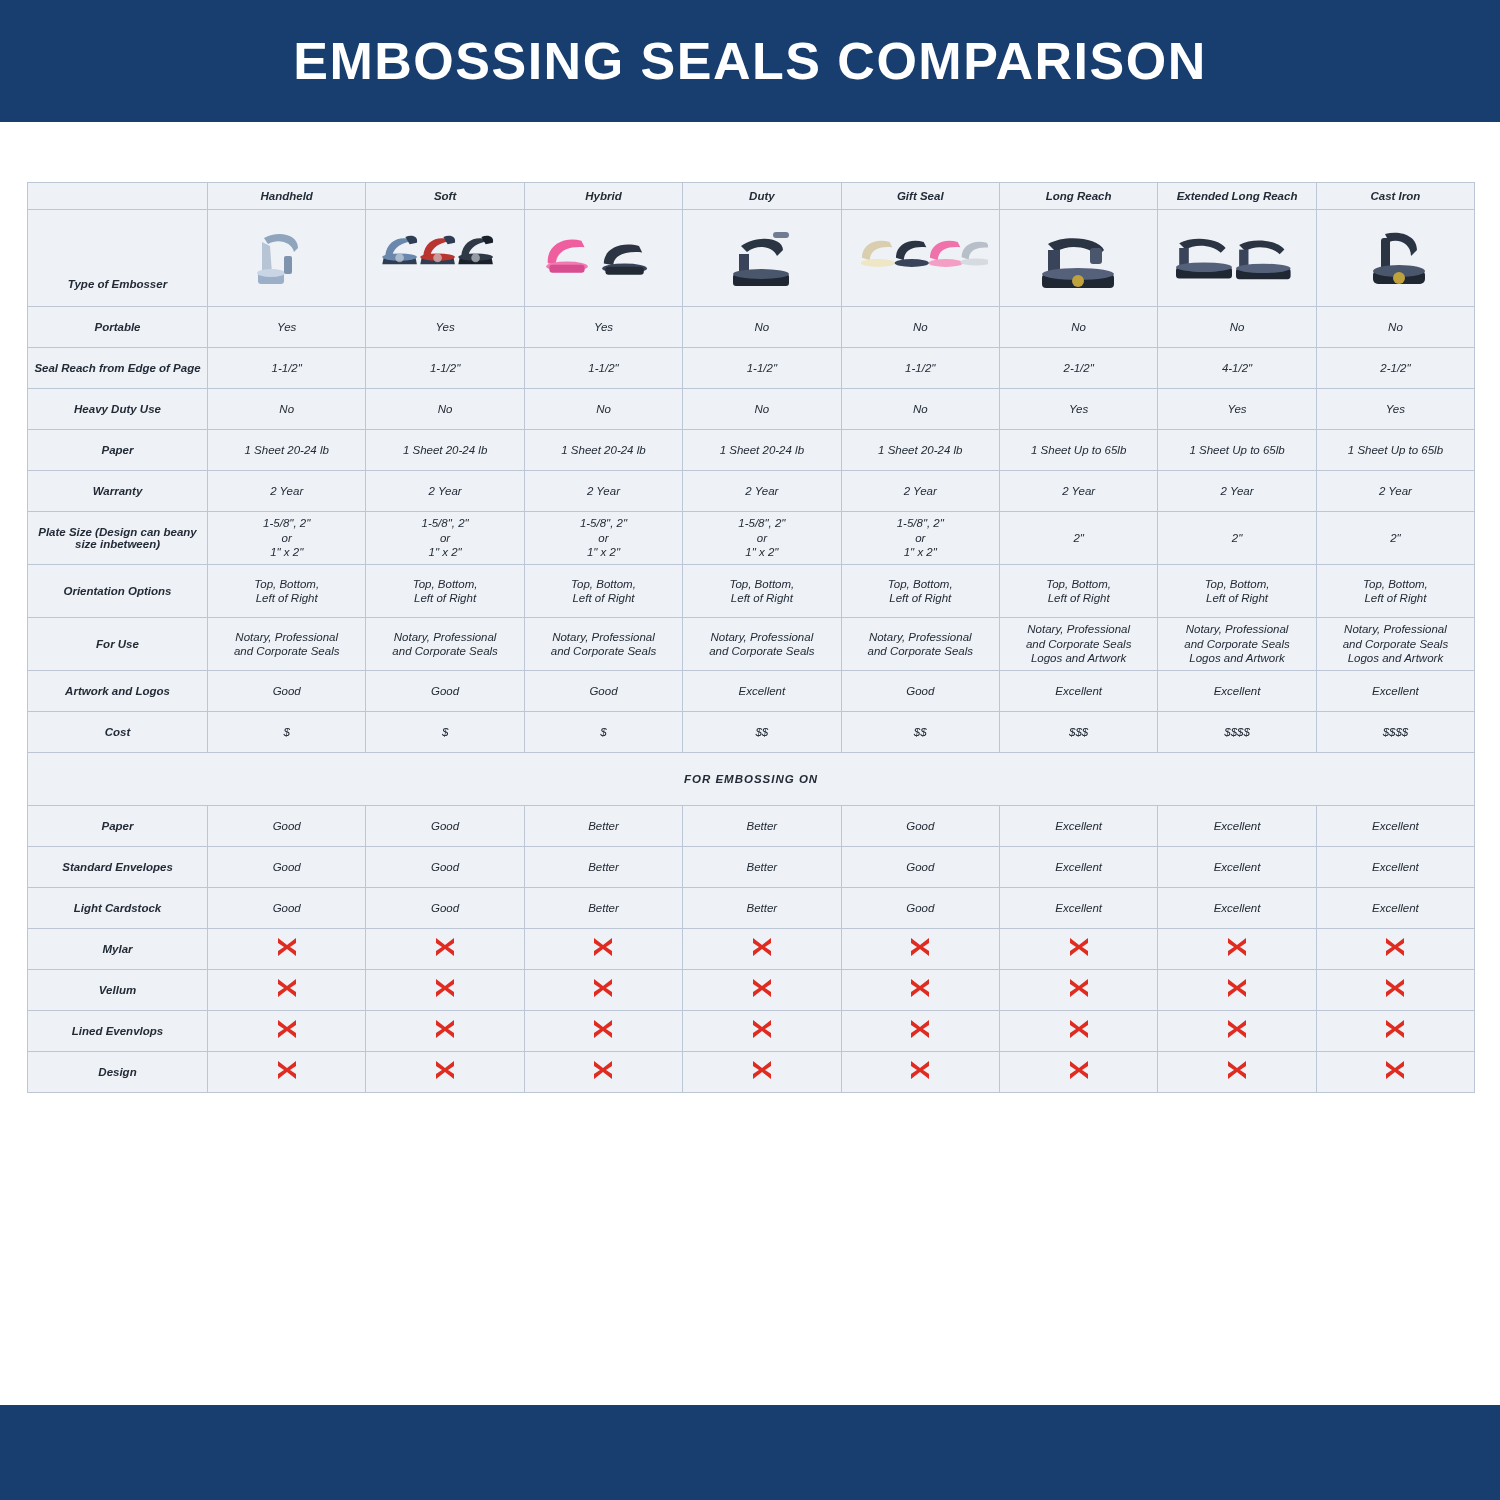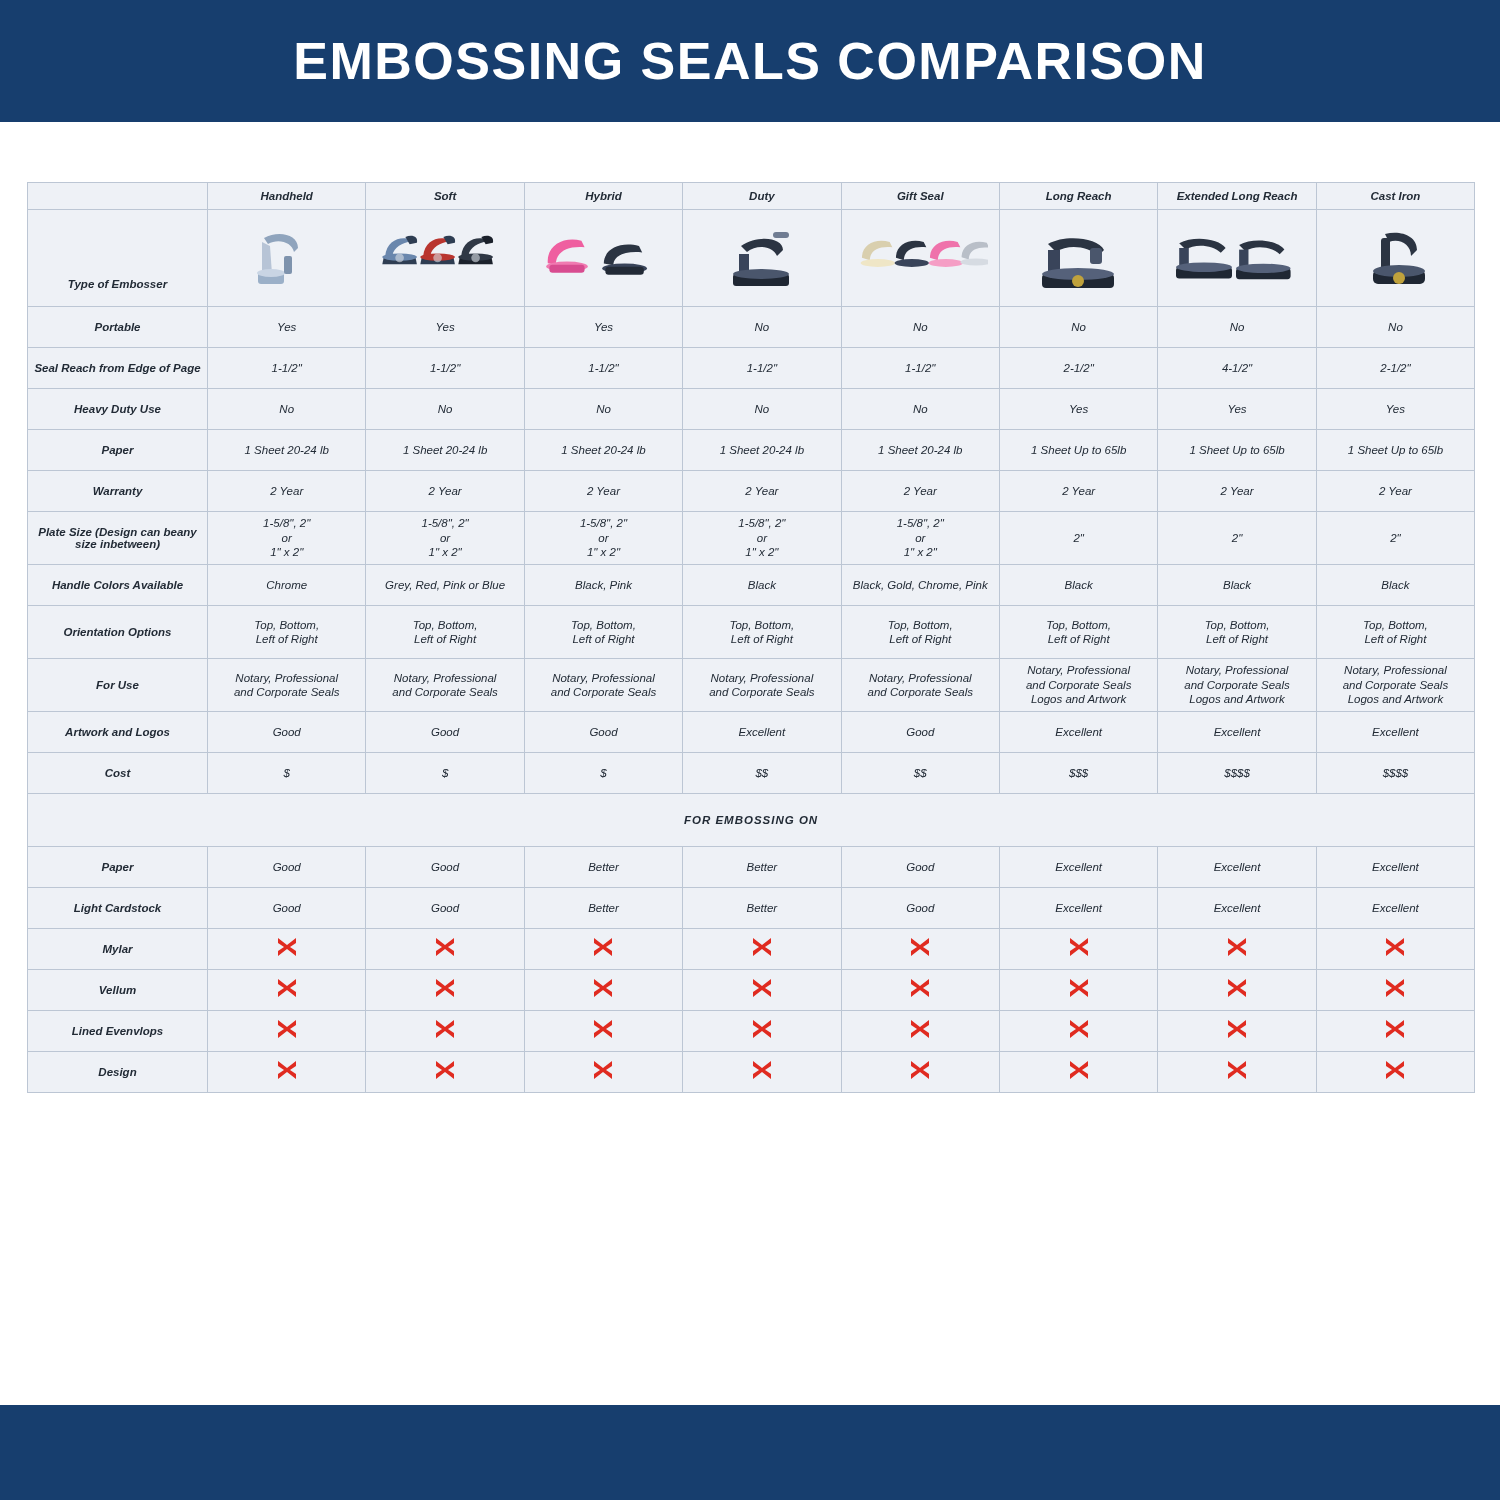--- a/index.html
+++ b/index.html
@@ -358,31 +358,20 @@
             <td class="cell tall">1-5/8", 2"<br>or<br>1" x 2"</td>
             <td class="cell tall">1-5/8", 2"<br>or<br>1" x 2"</td>
             <td class="cell tall">1-5/8", 2"<br>or<br>1" x 2"</td>
             <td class="cell tall">1-5/8", 2"<br>or<br>1" x 2"</td>
             <td class="cell tall">1-5/8", 2"<br>or<br>1" x 2"</td>
             <td class="cell">2"</td>
             <td class="cell">2"</td>
             <td class="cell">2"</td>
           </tr>
           <tr>
-            <td class="rowlabel">Handle Colors Available</td>
-            <td class="cell">Chrome</td>
-            <td class="cell">Grey, Red, Pink or Blue</td>
-            <td class="cell">Black, Pink</td>
-            <td class="cell">Black</td>
-            <td class="cell">Black, Gold, Chrome, Pink</td>
-            <td class="cell">Black</td>
-            <td class="cell">Black</td>
-            <td class="cell">Black</td>
-          </tr>
-          <tr>
             <td class="rowlabel">Orientation Options</td>
             <td class="cell tall">Top, Bottom,<br>Left of Right</td>
             <td class="cell tall">Top, Bottom,<br>Left of Right</td>
             <td class="cell tall">Top, Bottom,<br>Left of Right</td>
             <td class="cell tall">Top, Bottom,<br>Left of Right</td>
             <td class="cell tall">Top, Bottom,<br>Left of Right</td>
             <td class="cell tall">Top, Bottom,<br>Left of Right</td>
             <td class="cell tall">Top, Bottom,<br>Left of Right</td>
             <td class="cell tall">Top, Bottom,<br>Left of Right</td>
           </tr>
@@ -427,20 +416,31 @@
             <td class="cell">Good</td>
             <td class="cell">Good</td>
             <td class="cell">Better</td>
             <td class="cell">Better</td>
             <td class="cell">Good</td>
             <td class="cell">Excellent</td>
             <td class="cell">Excellent</td>
             <td class="cell">Excellent</td>
           </tr>
           <tr>
+            <td class="rowlabel">Standard Envelopes</td>
+            <td class="cell">Good</td>
+            <td class="cell">Good</td>
+            <td class="cell">Better</td>
+            <td class="cell">Better</td>
+            <td class="cell">Good</td>
+            <td class="cell">Excellent</td>
+            <td class="cell">Excellent</td>
+            <td class="cell">Excellent</td>
+          </tr>
+          <tr>
             <td class="rowlabel">Light Cardstock</td>
             <td class="cell">Good</td>
             <td class="cell">Good</td>
             <td class="cell">Better</td>
             <td class="cell">Better</td>
             <td class="cell">Good</td>
             <td class="cell">Excellent</td>
             <td class="cell">Excellent</td>
             <td class="cell">Excellent</td>
           </tr>

